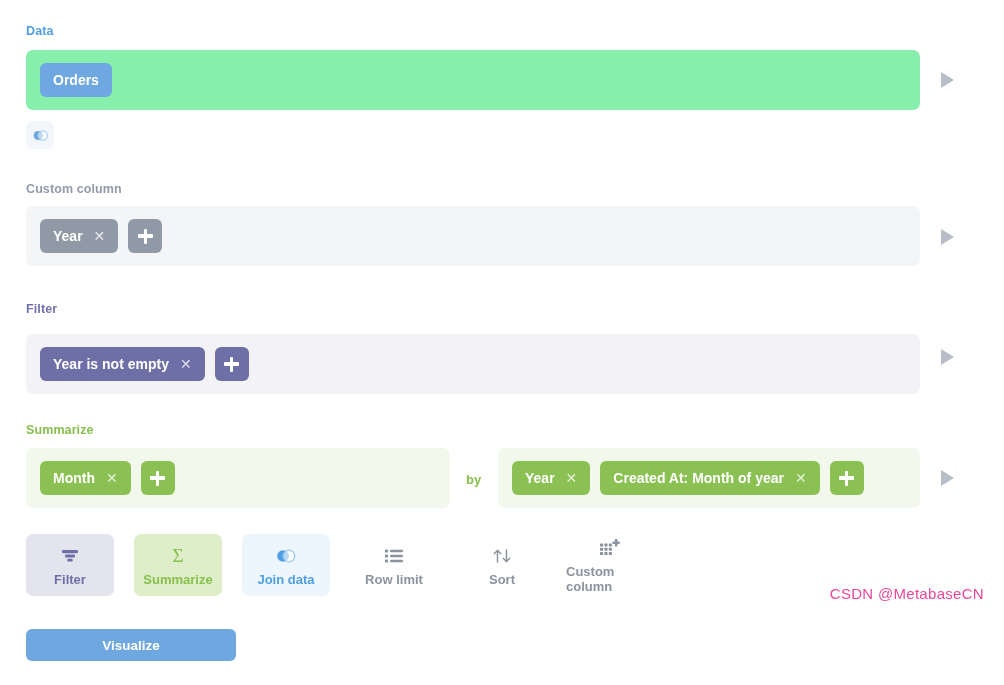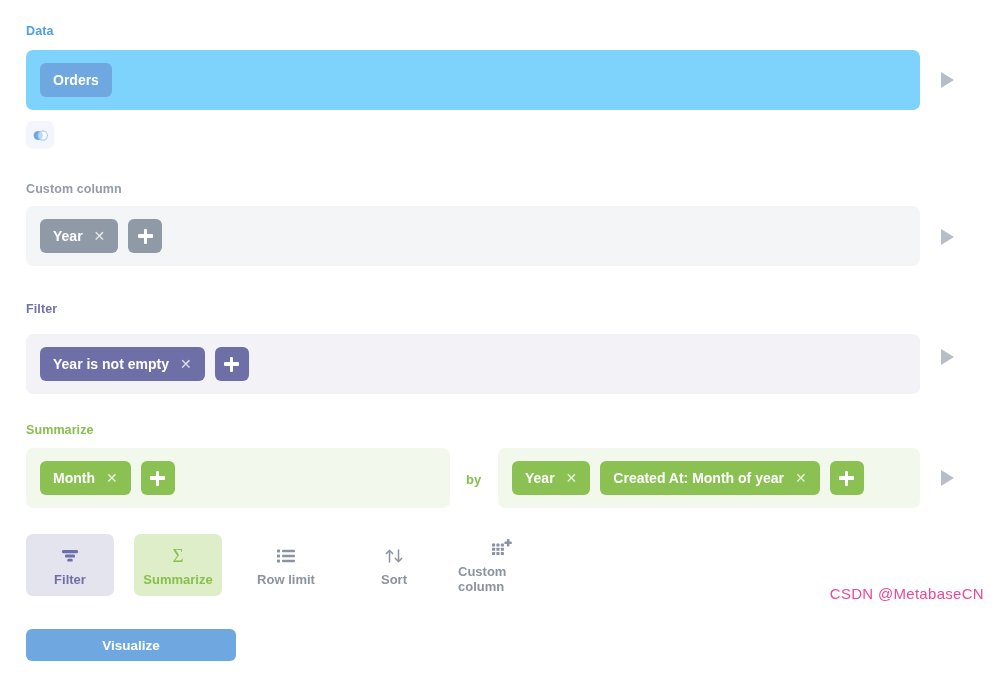--- a/index.html
+++ b/index.html
@@ -36,21 +36,21 @@
 
   
   .row-block {
     position: absolute;
     left: 26px;
     border-radius: 7px;
     display: flex;
     align-items: center;
     padding-left: 14px;
   }
-  .rb-data      { background: #7dd3fc; }
+  .rb-data      { background: #86efac; }
   .rb-custom    { background: #f4f5f7; }
   .rb-filter    { background: #f2f2f7; }
   .rb-summarize { background: #f3f8ed; }
 
   
   .chip {
     display: inline-flex;
     align-items: center;
     border-radius: 6px;
     color: #ffffff;
@@ -292,20 +292,29 @@
 
     <div class="action act-summarize">
       <span class="ico">
         <svg width="20" height="20" viewBox="0 0 20 20">
           <text x="10" y="16" text-anchor="middle" font-family="'Liberation Serif', serif" font-size="19" fill="#88bf4d">Σ</text>
         </svg>
       </span>
       <span class="lbl">Summarize</span>
     </div>
 
+    <div class="action act-join">
+      <span class="ico">
+        <svg width="22" height="14" viewBox="0 0 22 14">
+          <circle cx="8" cy="7" r="5.8" fill="#509ee3"></circle>
+          <circle cx="14" cy="7" r="5.8" fill="#ffffff" fill-opacity="0.6" stroke="#9ec9ef" stroke-width="1.3"></circle>
+        </svg>
+      </span>
+      <span class="lbl">Join data</span>
+    </div>
 
     <div class="action act-plain">
       <span class="ico">
         <svg width="20" height="16" viewBox="0 0 20 16">
           <g fill="#8b939f">
             <rect x="1" y="1.5" width="3" height="3" rx="0.6"></rect>
             <rect x="6" y="1.8" width="13" height="2.4" rx="1"></rect>
             <rect x="1" y="6.5" width="3" height="3" rx="0.6"></rect>
             <rect x="6" y="6.8" width="13" height="2.4" rx="1"></rect>
             <rect x="1" y="11.5" width="3" height="3" rx="0.6"></rect>

